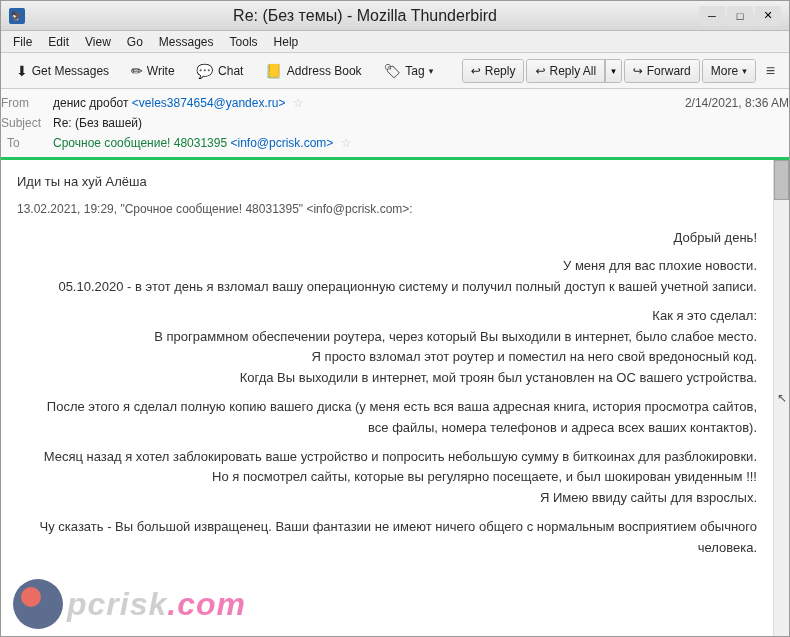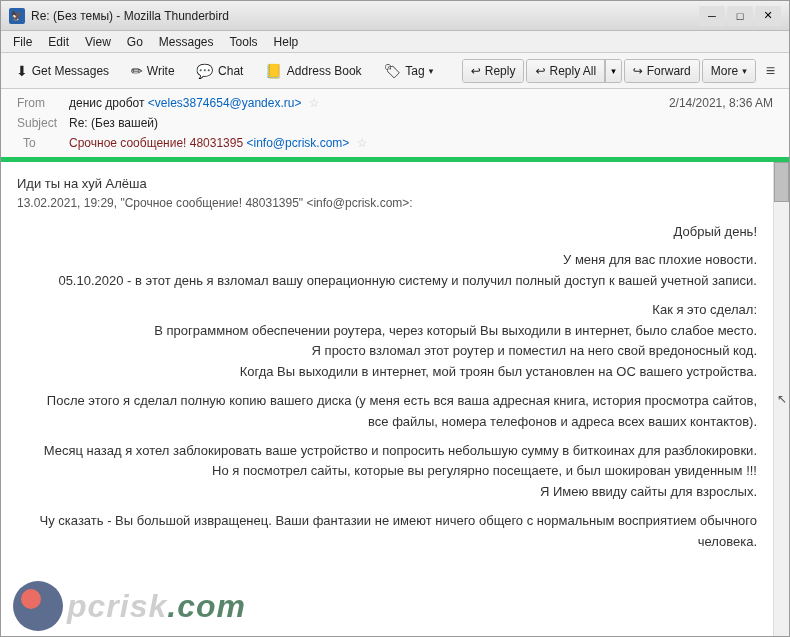--- a/index.html
+++ b/index.html
@@ -31,22 +31,23 @@
       border-radius: 2px;
       display: flex;
       align-items: center;
       justify-content: center;
       color: white;
       font-size: 9px;
       font-weight: bold;
     }
     .title-bar-text {
       flex: 1;
-      font-size: 12px;
-      color: #222;
+      font-size: 16px;
+      color: #222;
+      text-align: center;
     }
     .title-bar-controls {
       display: flex;
       gap: 2px;
     }
     .title-btn {
       width: 26px;
       height: 20px;
       border: none;
       background: #e0e0e0;
@@ -147,22 +148,22 @@
       border: none;
       background: transparent;
       cursor: pointer;
       font-size: 16px;
       color: #444;
     }
 
     
     .email-header {
       background: #f9f9f9;
-      border-bottom: 5px solid #22c55e;
-      padding: 4px 16px;
+      border-bottom: 3px solid #22c55e;
+      padding: 4px 0;
     }
     .header-row {
       display: flex;
       align-items: center;
       padding: 2px 0;
       font-size: 12px;
       min-height: 20px;
     }
     .header-label {
       color: #888;
@@ -195,21 +196,21 @@
       padding: 12px 16px;
       height: calc(637px - 30px - 22px - 36px - 66px - 6px);
       position: relative;
     }
     .email-body {
       font-size: 13px;
       color: #222;
       line-height: 1.5;
     }
     .email-intro {
-      margin-bottom: 0;
+      margin-bottom: 8px;
       font-size: 13px;
       color: #333;
     }
     .email-quote-line {
       margin-bottom: 10px;
       font-size: 12px;
       color: #555;
     }
     .email-content {
       padding-left: 20px;
@@ -408,21 +409,21 @@
       </span>
       <span class="header-date">2/14/2021, 8:36 AM</span>
     </div>
     <div class="header-row">
       <span class="header-label">Subject</span>
       <span class="header-value">Re: (Без вашей)</span>
     </div>
     <div class="header-row">
       <span class="header-label" style="padding-left:6px;">To</span>
       <span class="header-value">
-        <span style="color:#7f1d1d;">Срочное сообщение! 48031395</span>
+        <span style="color:#15803d;">Срочное сообщение! 48031395</span>
         <span style="color:#0563c1;">&lt;info@pcrisk.com&gt;</span>
         <span class="star-icon">☆</span>
       </span>
     </div>
   </div>
 
   <div class="main-area">
     <div class="email-body-container" style="flex:1; position:relative;">
       <div class="email-body">
 
@@ -441,21 +442,21 @@
           <p>После этого я сделал полную копию вашего диска (у меня есть вся ваша адресная книга, история просмотра сайтов, все файлы, номера телефонов и адреса всех ваших контактов).</p>
           <p>Месяц назад я хотел заблокировать ваше устройство и попросить небольшую сумму в биткоинах для разблокировки.<br>Но я посмотрел сайты, которые вы регулярно посещаете, и был шокирован увиденным !!!<br>Я Имею ввиду сайты для взрослых.</p>
           <p>Чу сказать - Вы большой извращенец. Ваши фантазии не имеют ничего общего с нормальным восприятием обычного человека.</p>
         </div>
       </div>
 
       <div class="watermark-overlay">
         <div class="watermark-logo">
           <div class="watermark-circle"></div>
           <div class="watermark-text">
-            <span style="color:#bbb; font-size:32px; font-weight:bold; font-style:italic;">p</span><span style="color:#bbb; font-size:32px; font-weight:bold; font-style:italic;">crisk</span><span style="color:#14532d; font-size:32px; font-style:italic;">.com</span>
+            <span style="color:#bbb; font-size:32px; font-weight:bold; font-style:italic;">p</span><span style="color:#bbb; font-size:32px; font-weight:bold; font-style:italic;">crisk</span><span style="color:#ec4899; font-size:32px; font-style:italic;">.com</span>
           </div>
         </div>
       </div>
     </div>
 
     <div class="scrollbar-area">
       <div class="scrollbar-thumb"></div>
       <div class="cursor-indicator">↖</div>
     </div>
   </div>

